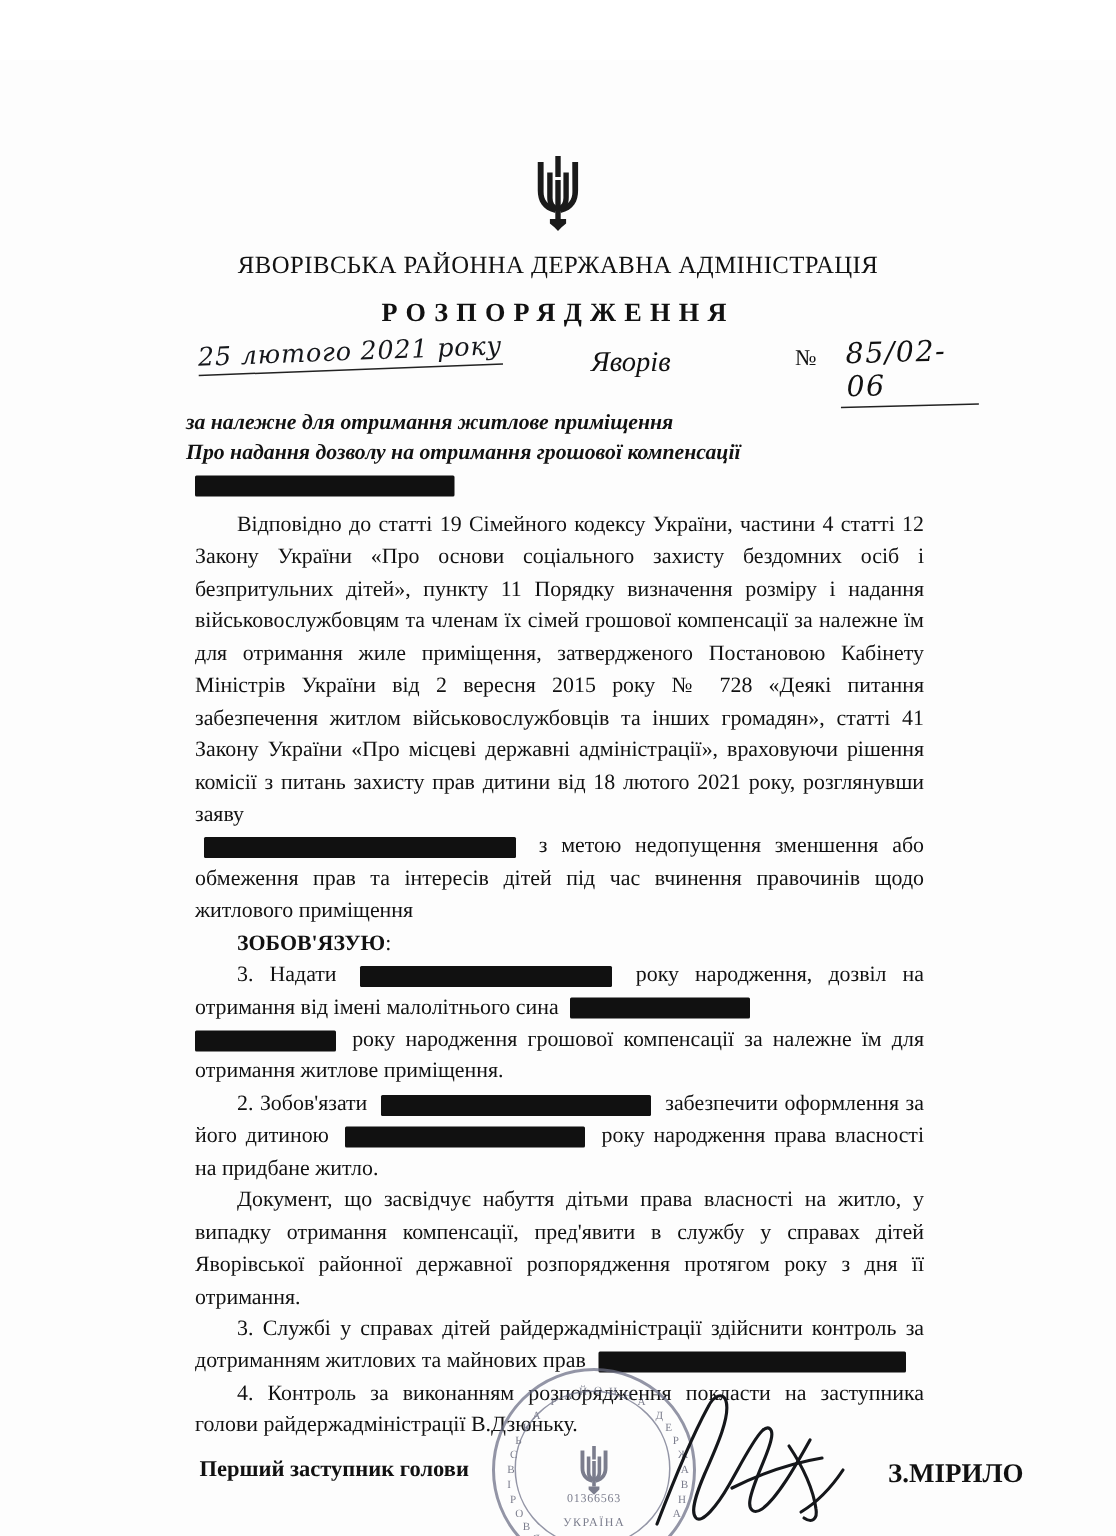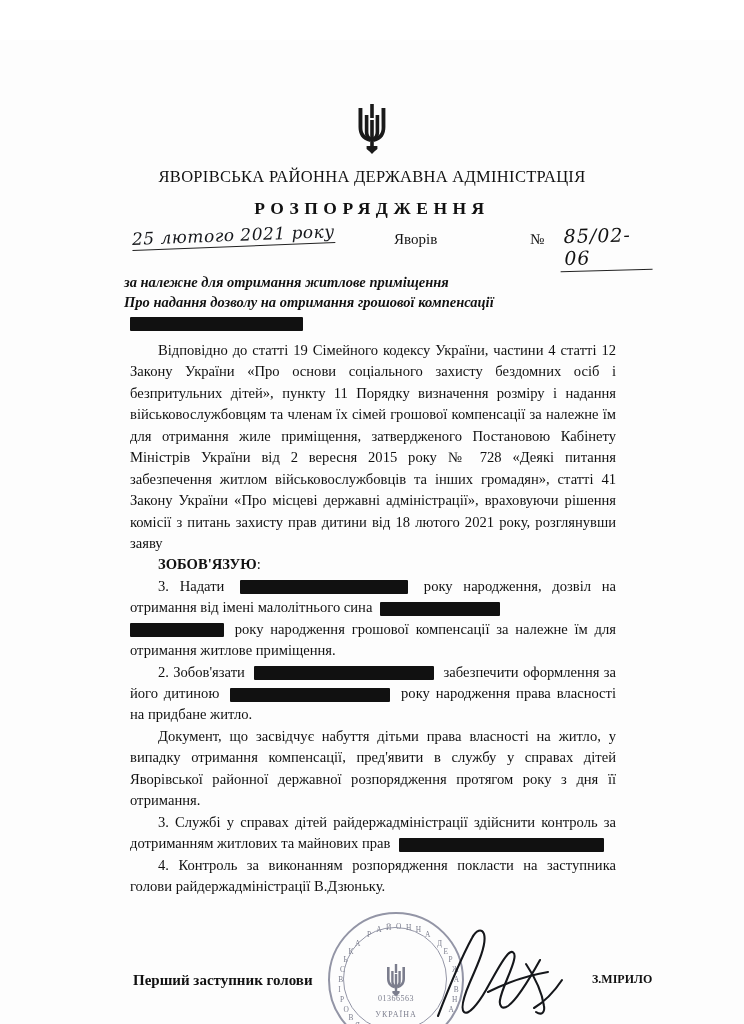--- a/index.html
+++ b/index.html
@@ -73,21 +73,22 @@
     color: #15171b;
     transform: rotate(-2.2deg);
     letter-spacing: 0.5px;
     border-bottom: 1px solid #222;
     padding-bottom: 1px;
   }
   .place {
     position: absolute;
     left: 262px;
     top: 3px;
-    font-size: 15px;
+    font-size: 19px;
+    font-style: italic;
   }
   .num-label {
     position: absolute;
     left: 398px;
     top: 3px;
     font-size: 15px;
   }
   .hand-num {
     position: absolute;
     left: 428px;
@@ -219,21 +220,21 @@
     position: absolute;
     left: 133px;
     top: 932px;
     font-size: 15px;
     font-weight: bold;
   }
   .sign-right {
     position: absolute;
     left: 592px;
     top: 932px;
-    font-size: 12px;
+    font-size: 18px;
     font-weight: bold;
   }
   .signature {
     position: absolute;
     left: 430px;
     top: 880px;
     width: 140px;
     height: 110px;
     pointer-events: none;
   }
@@ -274,20 +275,24 @@
   </div>
 
   <div class="redact-abs" style="left:130px; top:277px; width:173px; height:14px;"></div>
 
   <div class="body">
 
     <p>
       <span>Відповідно до статті 19 Сімейного кодексу України, частини 4 статті 12 Закону України «Про основи соціального захисту бездомних осіб і безпритульних дітей», пункту 11 Порядку визначення розміру і надання військовослужбовцям та членам їх сімей грошової компенсації за належне їм для отримання жиле приміщення, затвердженого Постановою Кабінету Міністрів України від 2 вересня 2015 року № 728 «Деякі питання забезпечення житлом військовослужбовців та інших громадян», статті 41 Закону України «Про місцеві державні адміністрації», враховуючи рішення комісії з питань захисту прав дитини від 18 лютого 2021 року, розглянувши заяву</span>
     </p>
 
+    <p class="noindent">
+      <span class="redact" style="width:208px;height:14px;margin:0 6px;"></span>
+      <span>з метою недопущення зменшення або обмеження прав та інтересів дітей під час вчинення правочинів щодо житлового приміщення</span>
+    </p>
 
     <p class="oblige">
       <span>ЗОБОВ'ЯЗУЮ</span><span class="tail">:</span>
     </p>
 
     <p class="item">
       <span>3.  Надати</span>
       <span class="redact" style="width:168px;height:14px;margin:0 5px;"></span>
       <span>року народження, дозвіл на отримання від імені малолітнього сина</span>
       <span class="redact" style="width:120px;height:14px;margin:0 4px;"></span>

